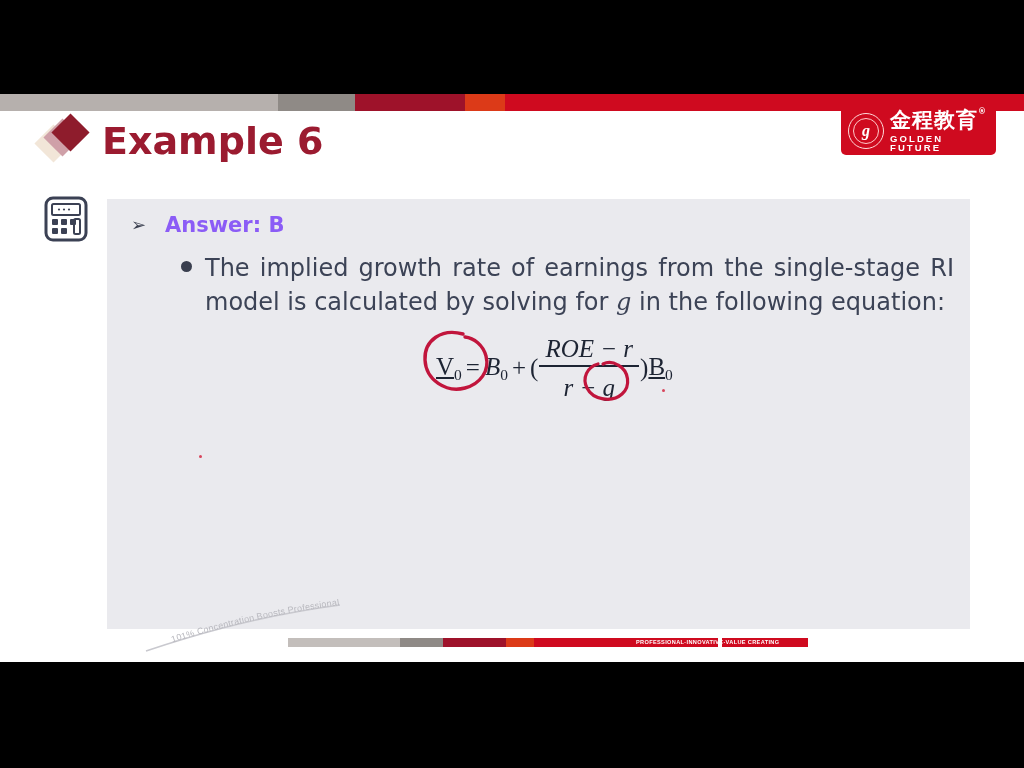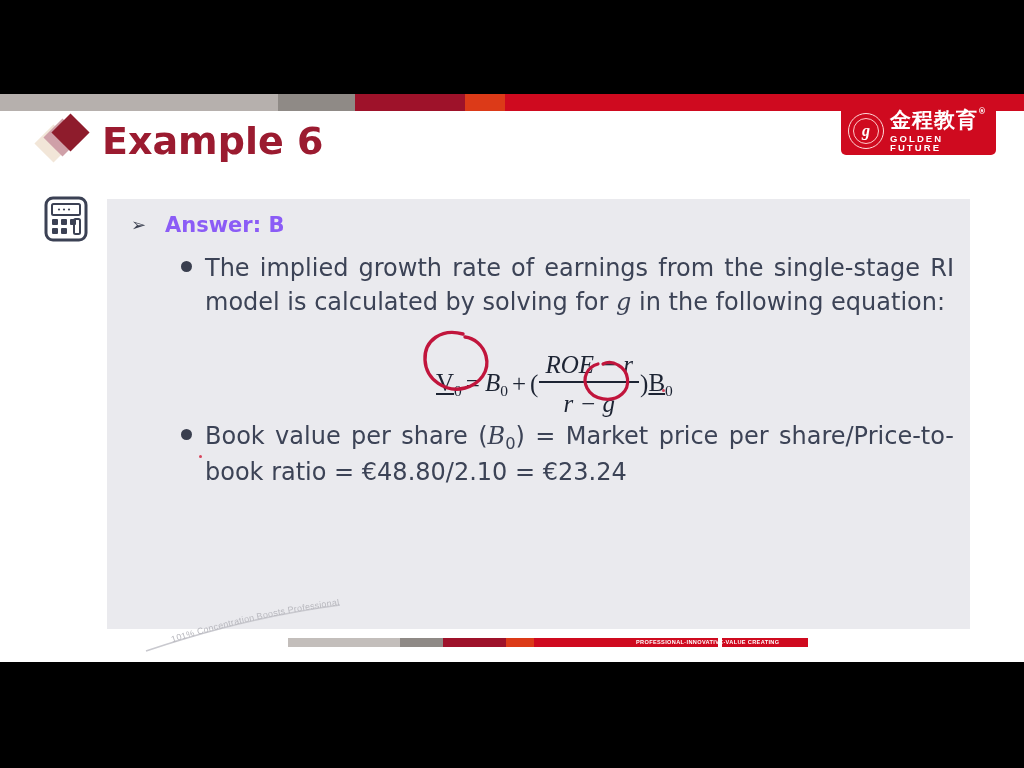--- a/index.html
+++ b/index.html
@@ -231,21 +231,21 @@
   #formula .it { font-style: italic; }
   #formula .sub {
     font-size: 0.62em;
     vertical-align: -0.35em;
     font-style: normal;
   }
   .frac {
     display: inline-flex;
     flex-direction: column;
     align-items: center;
-    margin: 16px 1px;
+    margin: 0 1px;
     vertical-align: middle;
   }
   .frac .num { padding: 0 6px 2px 6px; font-style: italic; }
   .frac .den { padding: 7px 6px 0 6px; font-style: italic; }
   .frac .bar { width: 100%; height: 1.5px; background: #1d2433; }
 
   .anno-circle {
     position: absolute;
     pointer-events: none;
   }
@@ -384,26 +384,20 @@
         </svg>
 
         <svg class="anno-circle" style="left:455px; top:27px; width:62px; height:50px;" viewBox="0 0 62 50">
           <path d="M20 8 C9 11, 4 22, 9 32 C15 44, 34 47, 44 38 C53 30, 51 15, 40 9 C35 6, 29 6, 25 8" fill="none" stroke="#c1153c" stroke-width="3.2" stroke-linecap="round"></path>
         </svg>
 
         <span class="red-dot" style="left:539px; top:60px;"></span>
       </div>
 
 
-      <div class="bullet-item" style="margin-top:12px;">
-        <span class="dot"></span>
-        <span class="bullet-text">
-          Book value per share (<i>B</i><span class="sub">0</span>) = Market price per share/Price-to-book ratio = €48.80/2.10 = €23.24
-        </span>
-      </div>
 
       <span class="red-dot" style="left:92px; top:256px;"></span>
     </div>
 
     <svg id="footer-curve" viewBox="0 0 230 58">
       <path id="curvepath" d="M6,52 C42,40 110,18 200,6" fill="none" stroke="#c9c9cf" stroke-width="1.6"></path>
       <text>
         <textPath href="#curvepath" startOffset="14%">101% Concentration Boosts Professionalism!</textPath>
       </text>
     </svg>

